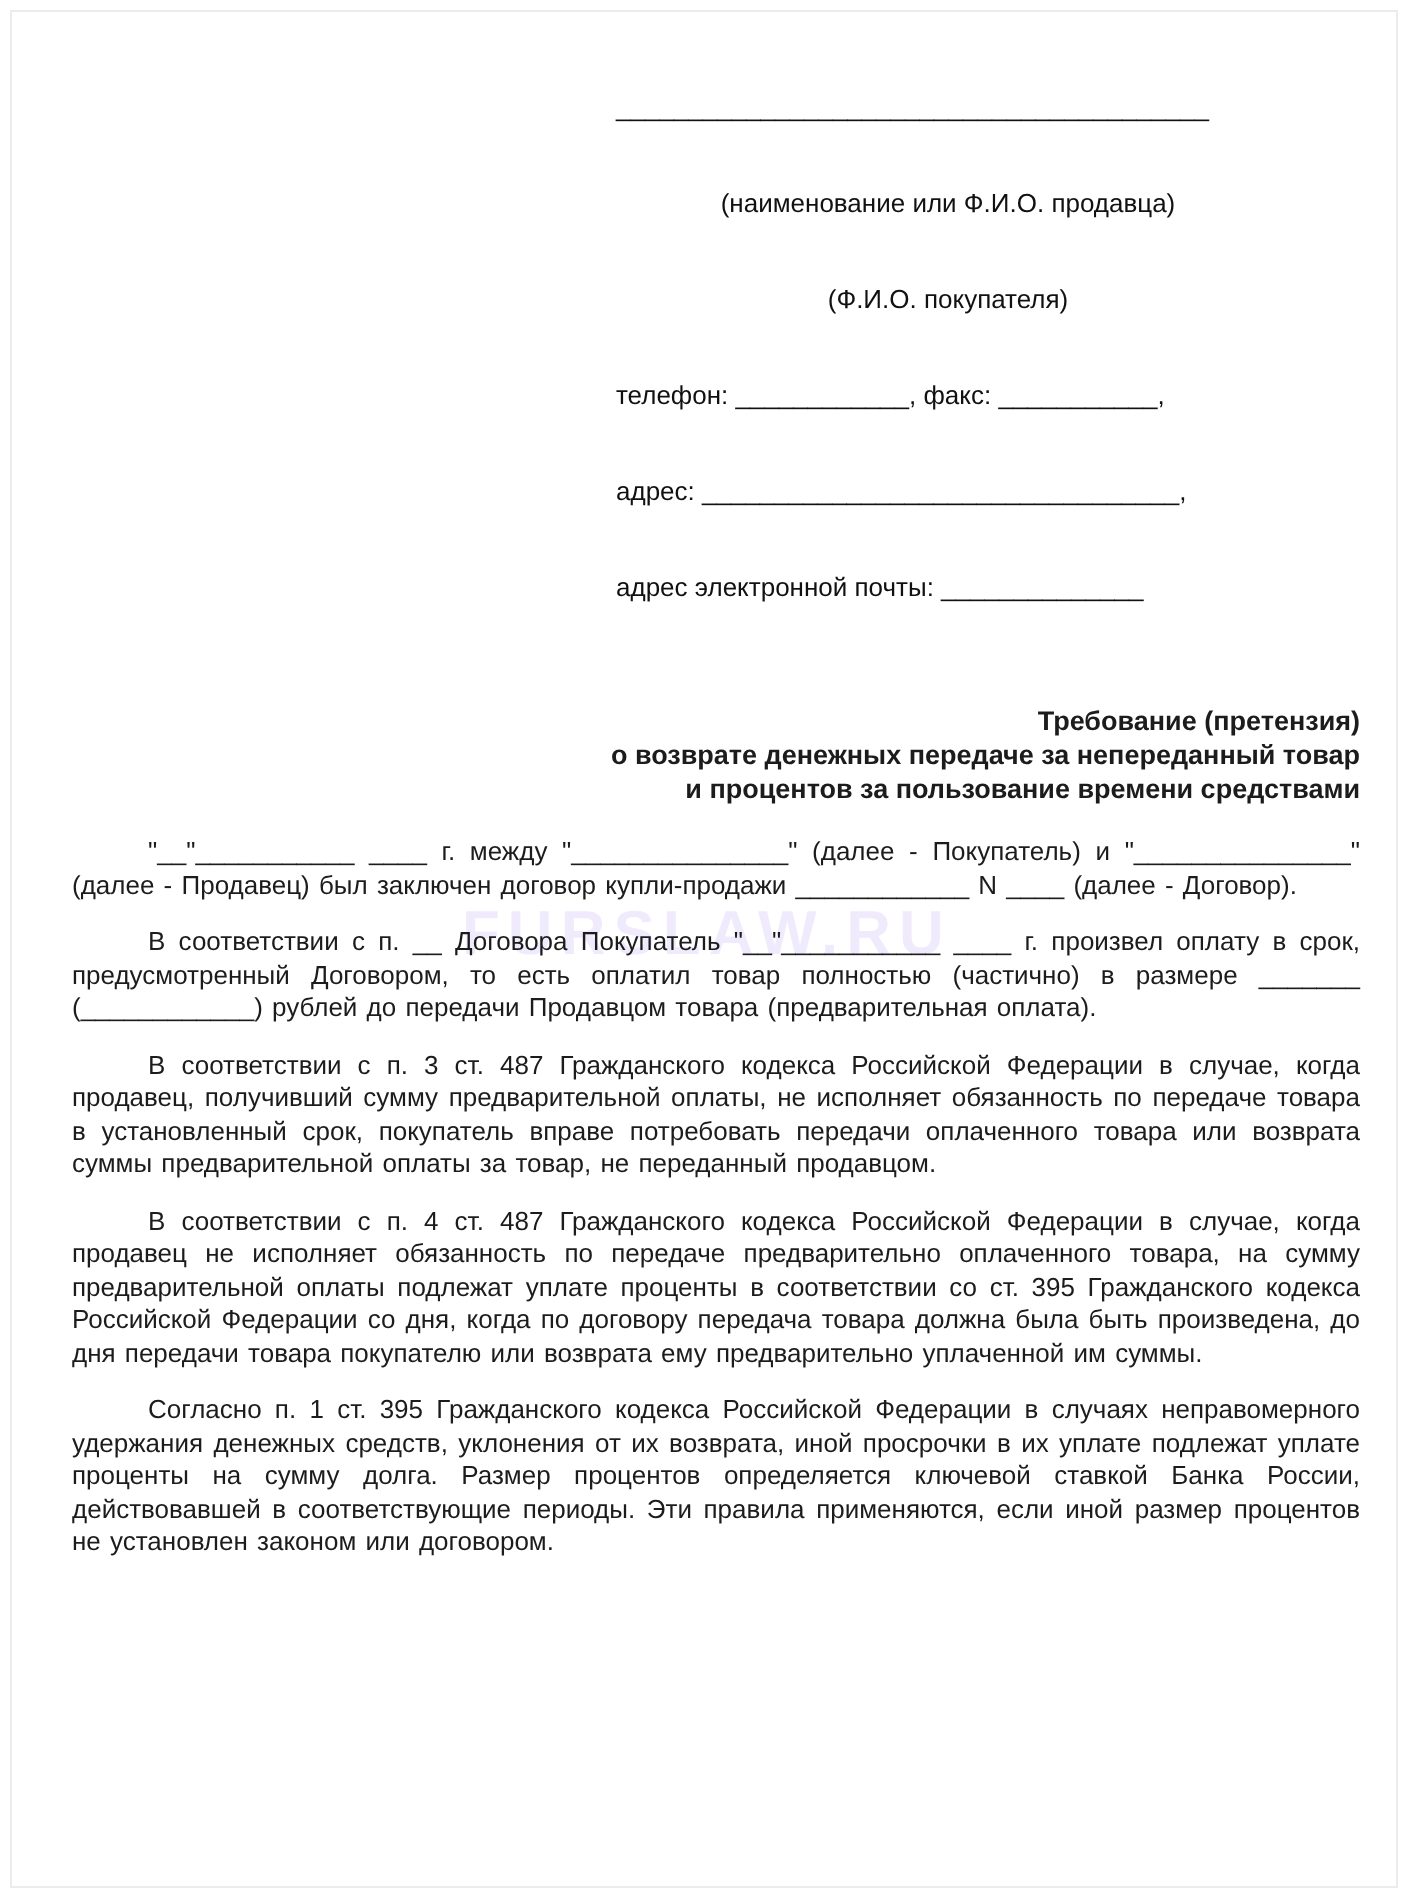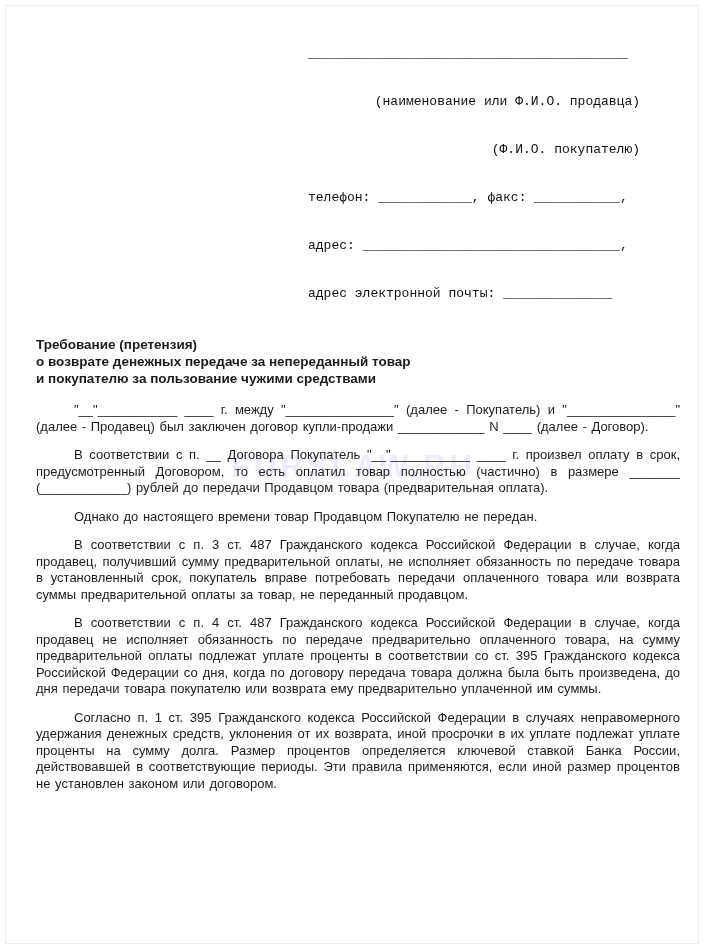--- a/index.html
+++ b/index.html
@@ -22,28 +22,28 @@
     font-size: 31px; font-weight: bold;
     letter-spacing: 4px;
     color: #8b5cf6; opacity: 0.12;
     z-index: 0; pointer-events: none;
     user-select: none;
   }
   .content { position: relative; z-index: 1; }
   .header-block {
     width: 332px;
     margin-left: auto; margin-right: 40px;
-    font-family: Liberation Mono, monospace;
+    font-family: Liberation Sans, sans-serif;
     font-size: 13px; line-height: 16px;
     white-space: pre; color: #111;
   }
-  .header-block .caption { text-align: right; white-space: normal; }
+  .header-block .caption { text-align: center; white-space: normal; }
   .title {
-    margin-top: 2px;
-    text-align: left;
+    margin-top: 18px;
+    text-align: right;
     font-weight: bold;
     font-size: 13.5px; line-height: 17px;
   }
   .bodytext {
     margin-top: 15px;
     font-size: 13px; line-height: 16.5px;
   }
   .para {
     text-align: justify;
     text-indent: 38px;
@@ -56,36 +56,35 @@
 
 <div class="page">
 
   <div class="watermark">FURSLAW.RU</div>
 
   <div class="content">
 
     <div class="header-block">
       <div>_________________________________________</div>
       <div class="caption">(наименование или Ф.И.О. продавца)</div>
-      <div class="caption">(Ф.И.О. покупателю)</div>
+      <div class="caption">(Ф.И.О. покупателя)</div>
       <div>телефон: ____________, факс: ___________,</div>
       <div>адрес: _________________________________,</div>
       <div>адрес электронной почты: ______________</div>
     </div>
 
     <div class="title">
       <div>Требование (претензия)</div>
       <div>о возврате денежных передаче за непереданный товар</div>
-      <div>и покупателю за пользование чужими средствами</div>
+      <div>и процентов за пользование времени средствами</div>
     </div>
 
     <div class="bodytext">
       <div class="para">"__"___________ ____ г. между "_______________" (далее - Покупатель) и "_______________" (далее - Продавец) был заключен договор купли-продажи ____________ N ____ (далее - Договор).</div>
       <div class="para">В соответствии с п. __ Договора Покупатель "__"___________ ____ г. произвел оплату в срок, предусмотренный Договором, то есть оплатил товар полностью (частично) в размере _______ (____________) рублей до передачи Продавцом товара (предварительная оплата).</div>
-      <div class="para">Однако до настоящего времени товар Продавцом Покупателю не передан.</div>
       <div class="para">В соответствии с п. 3 ст. 487 Гражданского кодекса Российской Федерации в случае, когда продавец, получивший сумму предварительной оплаты, не исполняет обязанность по передаче товара в установленный срок, покупатель вправе потребовать передачи оплаченного товара или возврата суммы предварительной оплаты за товар, не переданный продавцом.</div>
       <div class="para">В соответствии с п. 4 ст. 487 Гражданского кодекса Российской Федерации в случае, когда продавец не исполняет обязанность по передаче предварительно оплаченного товара, на сумму предварительной оплаты подлежат уплате проценты в соответствии со ст. 395 Гражданского кодекса Российской Федерации со дня, когда по договору передача товара должна была быть произведена, до дня передачи товара покупателю или возврата ему предварительно уплаченной им суммы.</div>
       <div class="para">Согласно п. 1 ст. 395 Гражданского кодекса Российской Федерации в случаях неправомерного удержания денежных средств, уклонения от их возврата, иной просрочки в их уплате подлежат уплате проценты на сумму долга. Размер процентов определяется ключевой ставкой Банка России, действовавшей в соответствующие периоды. Эти правила применяются, если иной размер процентов не установлен законом или договором.</div>
 
     </div>
 
   </div>
 </div>
 
 </body></html>

